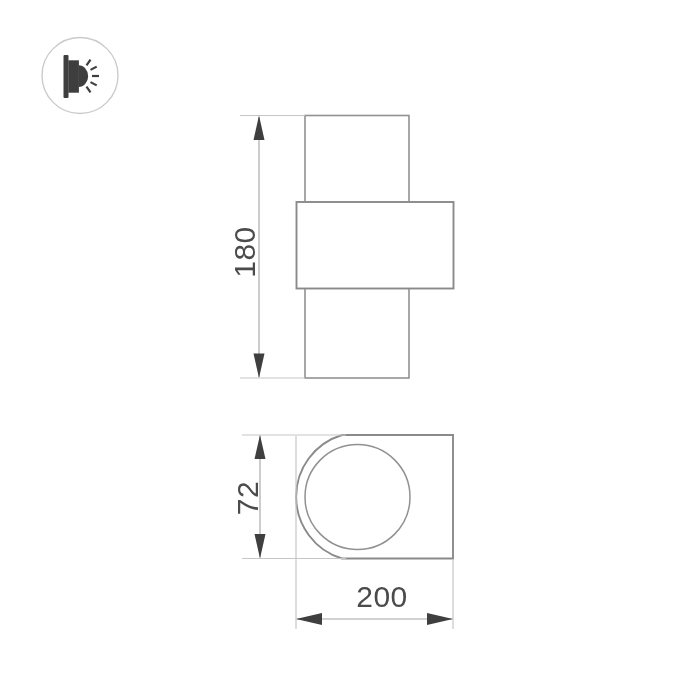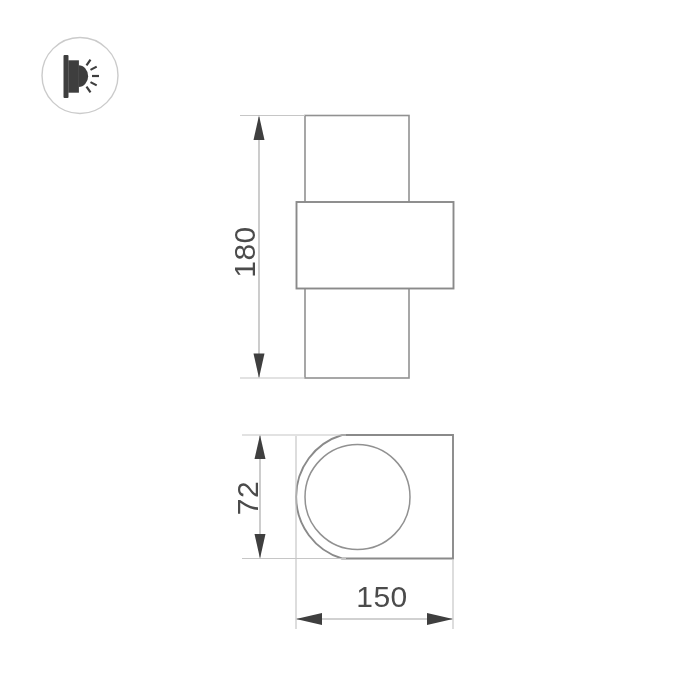--- a/index.html
+++ b/index.html
@@ -89,15 +89,15 @@
       <polygon points="296,619 322,613 322,625" fill="#3f3f3f"></polygon>
       <polygon points="453,619 427,613 427,625" fill="#3f3f3f"></polygon>
     </g>
 
   </svg>
 
   <div class="dim-label vertical" style="left:245px; top:252px;">180</div>
 
   <div class="dim-label vertical" style="left:248px; top:498px;">72</div>
 
-  <div class="dim-label" style="left:382px; top:597px;">150</div>
+  <div class="dim-label" style="left:382px; top:597px;">200</div>
 
 </div>
 
 </body></html>

